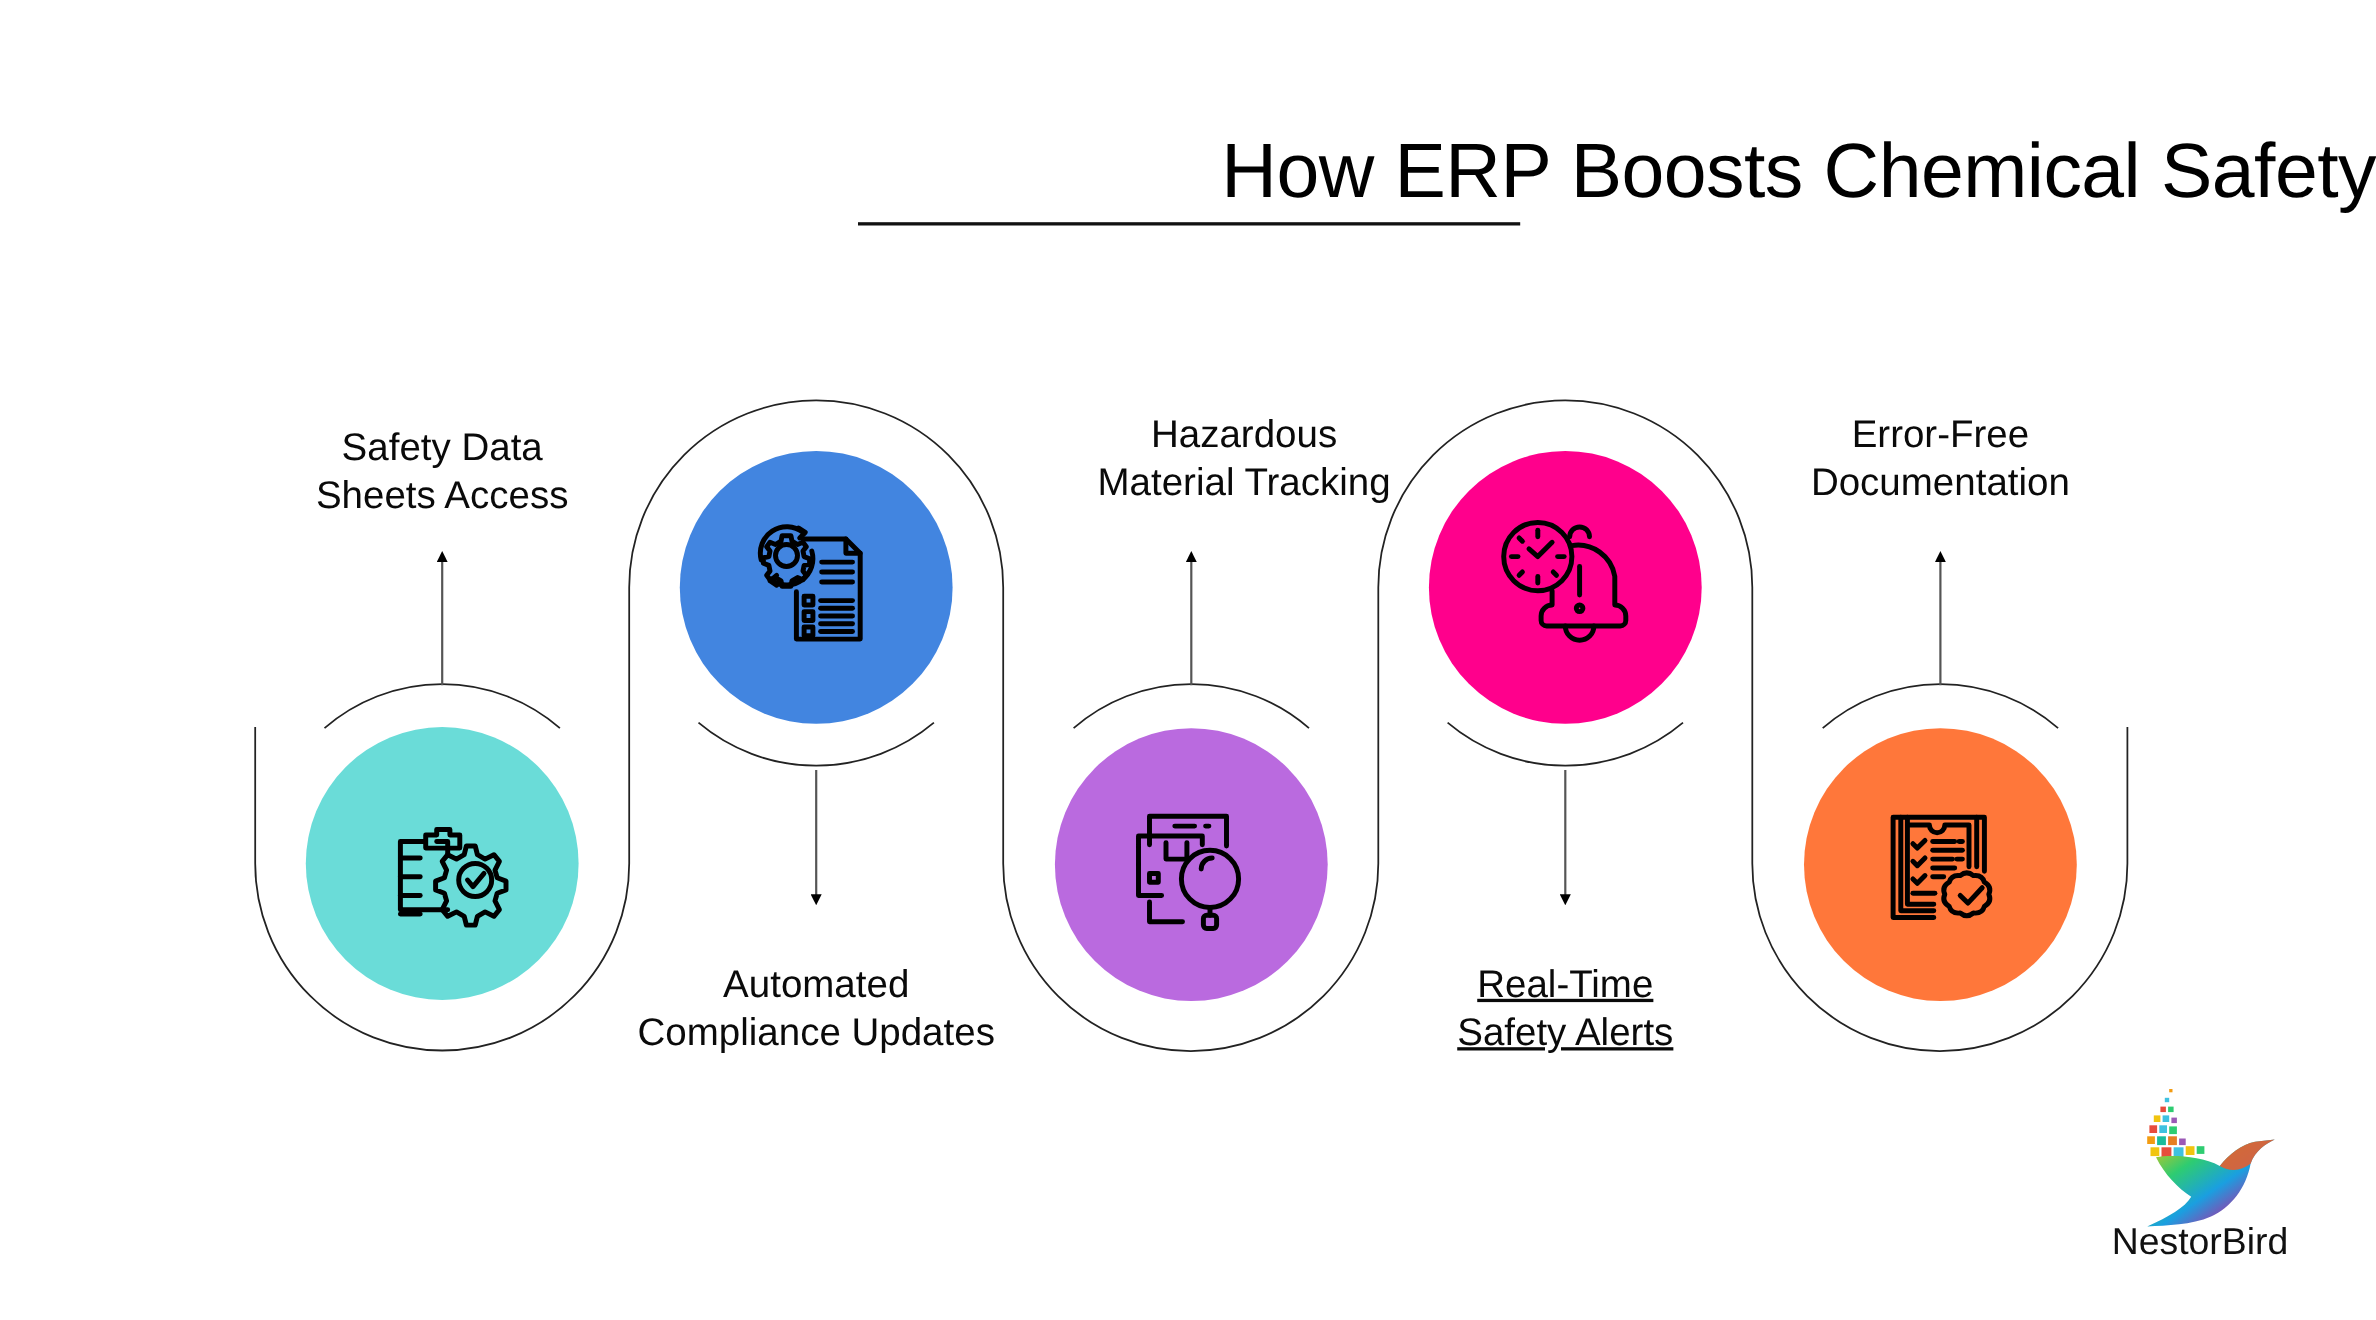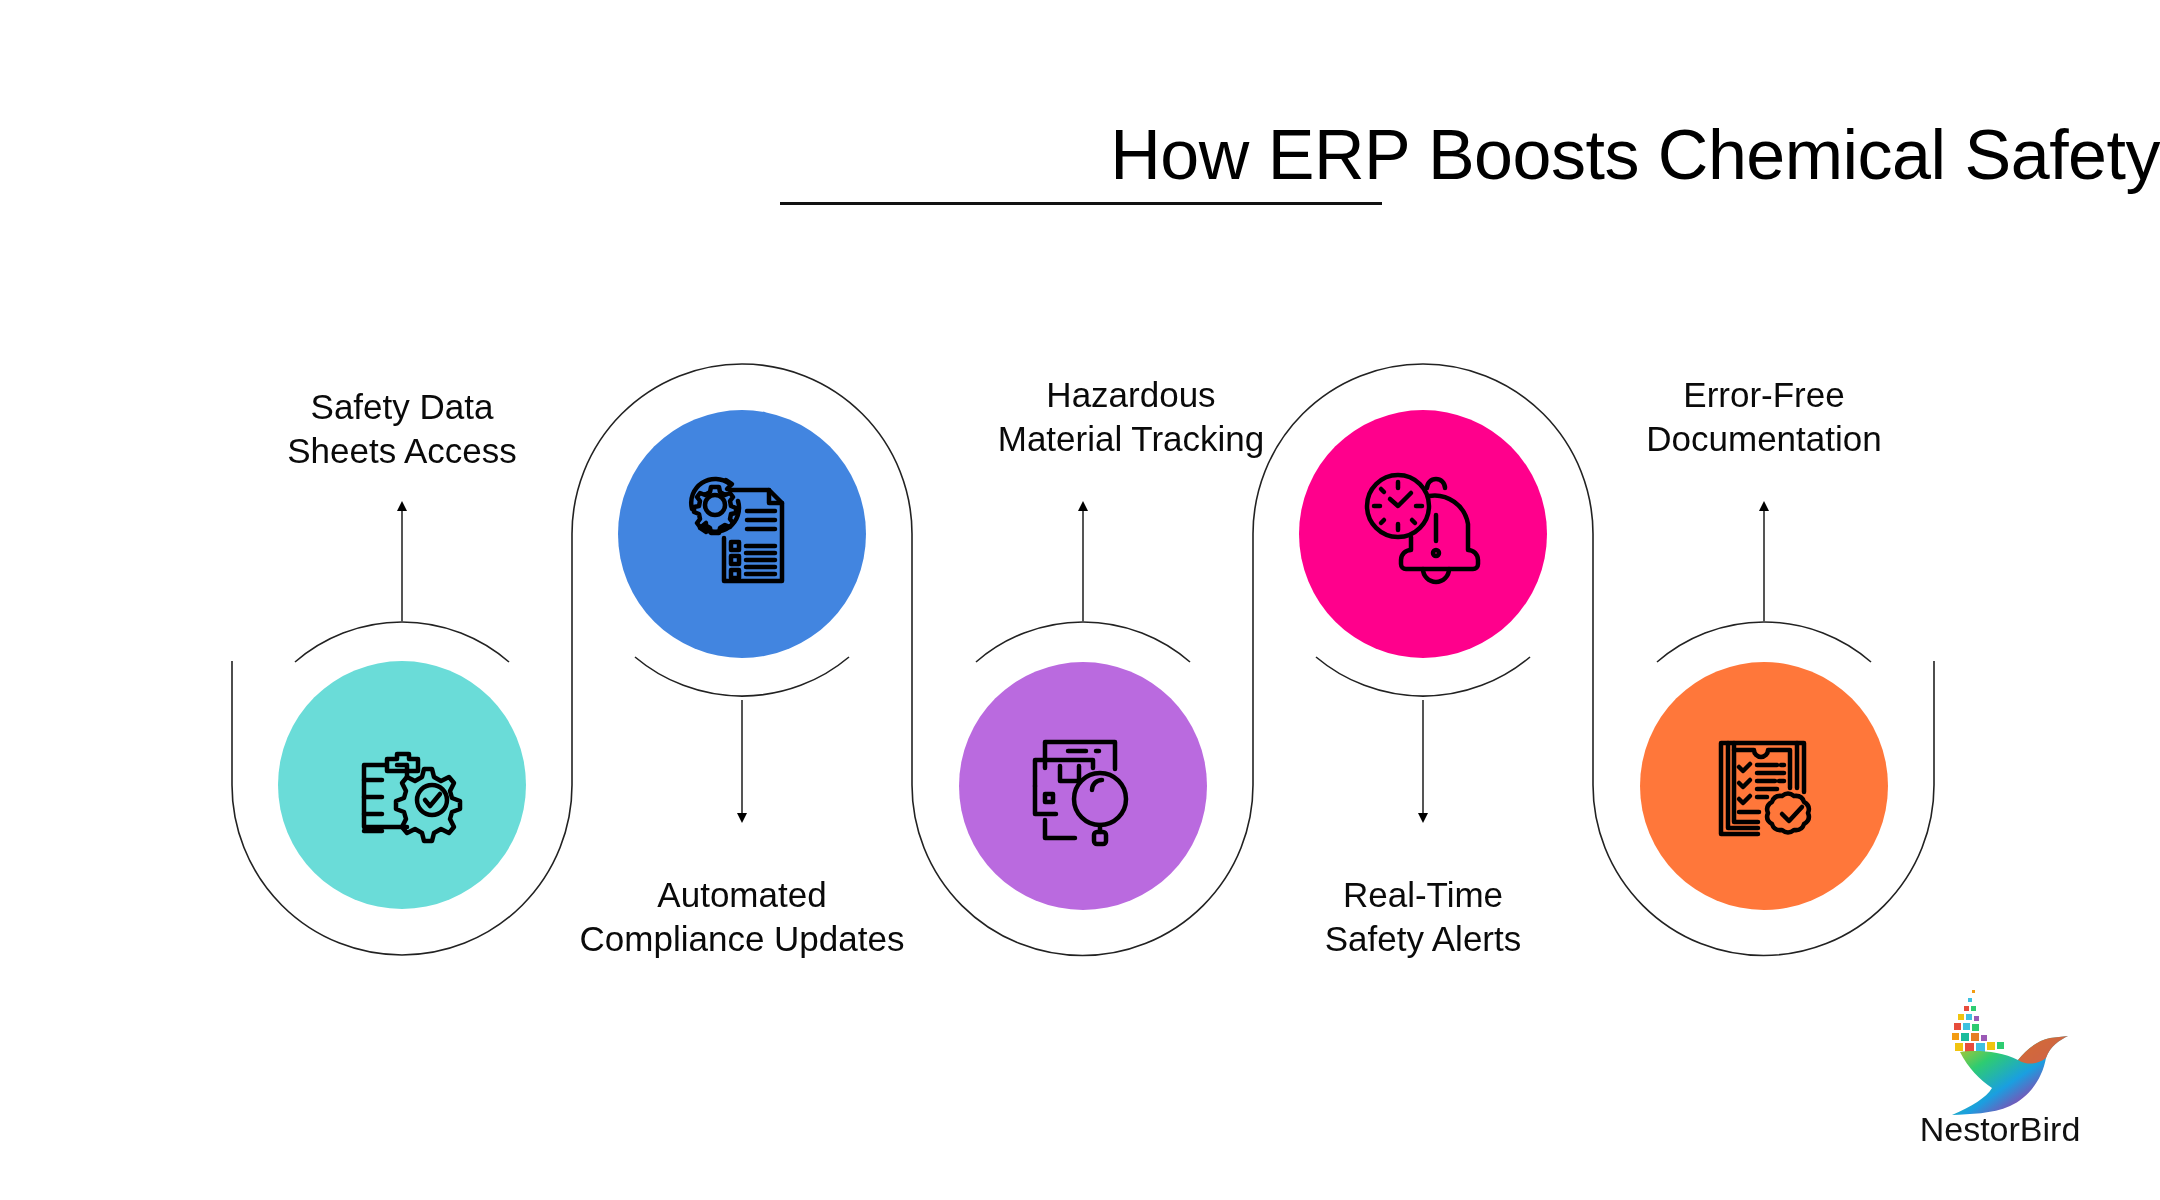--- a/index.html
+++ b/index.html
@@ -147,21 +147,21 @@
   <span>Sheets Access</span>
 </div>
 <div class="label" style="left:532px; top:873px;">
   <span>Automated</span>
   <span>Compliance Updates</span>
 </div>
 <div class="label" style="left:921px; top:373px;">
   <span>Hazardous</span>
   <span>Material Tracking</span>
 </div>
-<div class="label" style="left:1213px; top:873px;">
+<div class="label" style="left:1213px; top:873px;text-decoration:underline;">
   <span>Real-Time</span>
   <span>Safety Alerts</span>
 </div>
 <div class="label" style="left:1554px; top:373px;">
   <span>Error-Free</span>
   <span>Documentation</span>
 </div>
 
 <svg class="logo" viewBox="0 0 200 170" xmlns="http://www.w3.org/2000/svg">
   <g>

